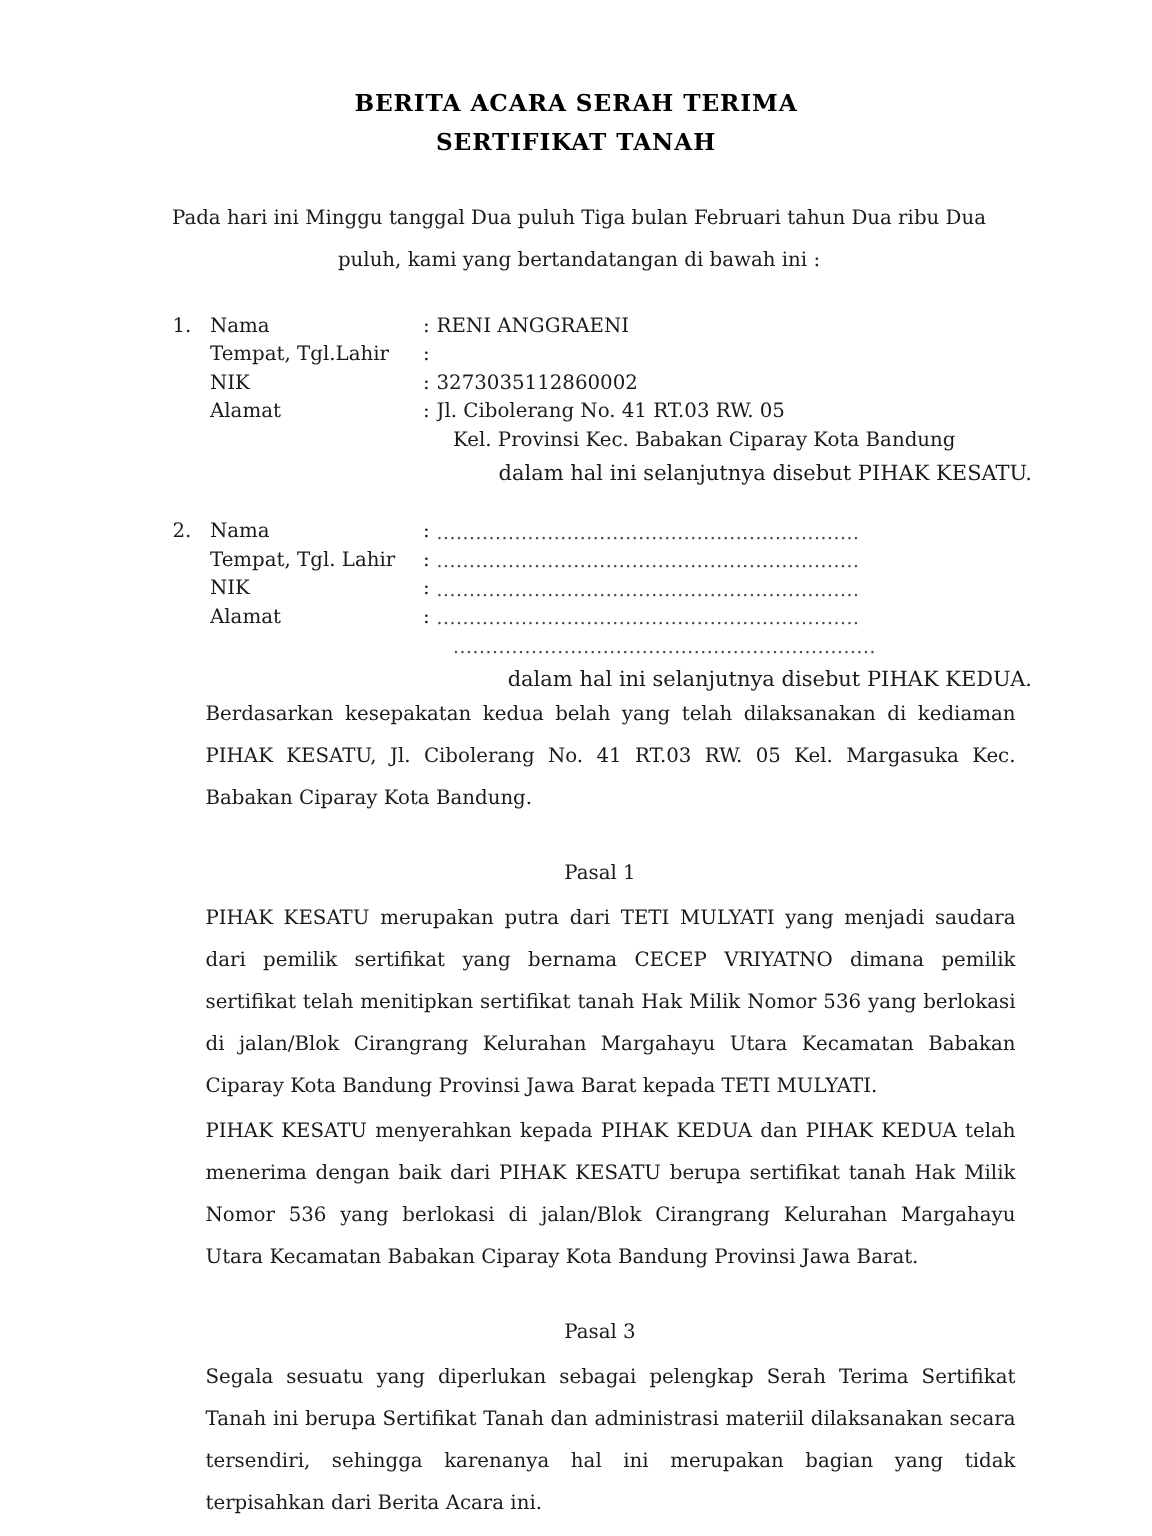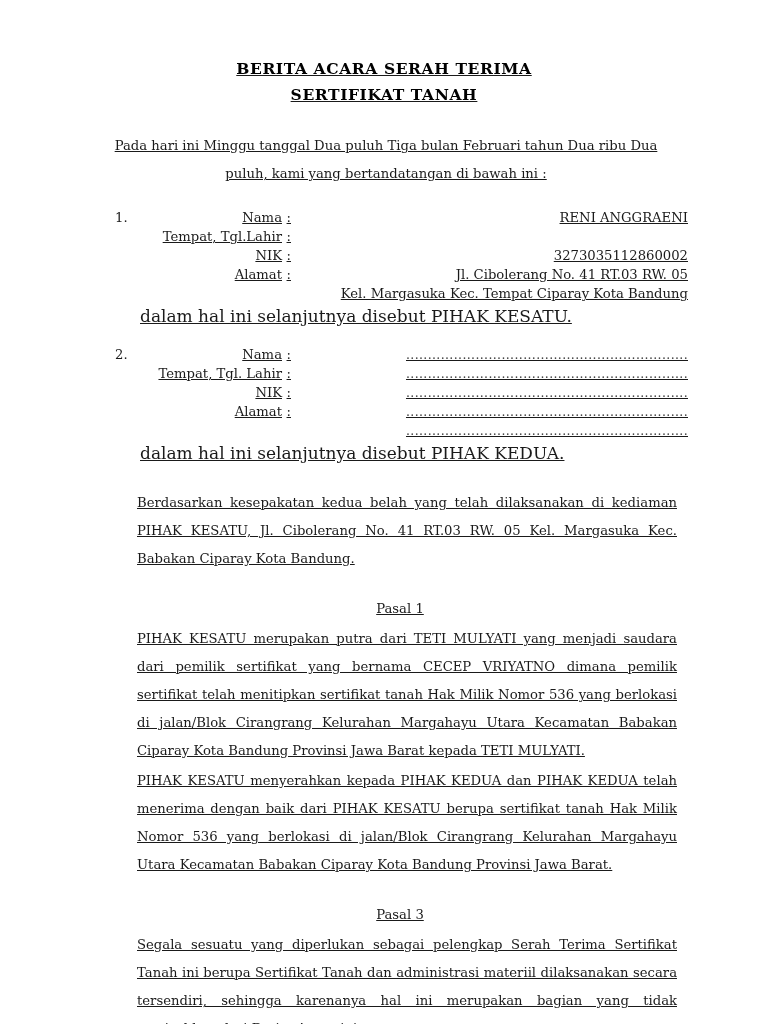--- a/index.html
+++ b/index.html
@@ -12,21 +12,20 @@
     height: 1024px;
     font-family: "DejaVu Serif", "Liberation Serif", serif;
     color: #1a1a1a;
     overflow: hidden;
   }
   .page {
     position: relative;
     width: 768px;
     height: 1024px;
     box-sizing: border-box;
-    text-decoration: underline;
   }
 
   
   .title-block {
     padding-top: 56px;
     text-align: center;
   }
   .doc-title {
     font-family: "DejaVu Serif", "Liberation Serif", serif;
     font-weight: bold;
@@ -58,21 +57,20 @@
   .party-num {
     position: absolute;
     left: 0;
     top: 0;
     width: 22px;
     font-size: 13.2px;
     line-height: 19px;
   }
   .field-list {
     margin-left: 25px;
-    text-align: right;
   }
   .field-row {
     display: flex;
     font-size: 13.2px;
     line-height: 19px;
     white-space: nowrap;
   }
   .field-label {
     width: 142px;
     flex: 0 0 142px;
@@ -97,34 +95,34 @@
   }
   .field-cont.dotted {
     letter-spacing: 0.4px;
     color: #444;
     font-size: 12.4px;
     overflow: hidden;
   }
   .party-closing {
     margin-left: 25px;
     margin-top: 3px;
-    font-size: 17px;
+    font-size: 14px;
     line-height: 20px;
+    text-align: right;
   }
 
   
   .body-para {
     margin: 0 91px 0 137px;
     font-size: 13.2px;
     line-height: 28px;
     text-align: justify;
     text-justify: inter-word;
   }
   .body-para.first-after-parties {
-    margin-top: 26px;
   }
   .pasal-heading {
     margin: 22px 0 0 0;
     text-align: center;
     font-size: 13.2px;
     line-height: 28px;
     padding-left: 32px;
   }
   .pasal-body {
     margin-top: 2px;
@@ -159,21 +157,21 @@
         <div class="field-row">
           <span class="field-label">NIK</span>
           <span class="field-colon">:</span>
           <span class="field-value">3273035112860002</span>
         </div>
         <div class="field-row">
           <span class="field-label">Alamat</span>
           <span class="field-colon">:</span>
           <span class="field-value">Jl. Cibolerang No. 41 RT.03 RW. 05</span>
         </div>
-        <div class="field-cont">Kel. Margasuka Kec. Tempat Ciparay Kota Bandung</div>
+        <div class="field-cont">Kel. Provinsi Kec. Babakan Ciparay Kota Bandung</div>
       </div>
       <div class="party-closing">dalam hal ini selanjutnya disebut PIHAK KESATU.</div>
     </div>
 
     <div class="party">
       <div class="party-num">2.</div>
       <div class="field-list">
         <div class="field-row">
           <span class="field-label">Nama</span>
           <span class="field-colon">:</span>

